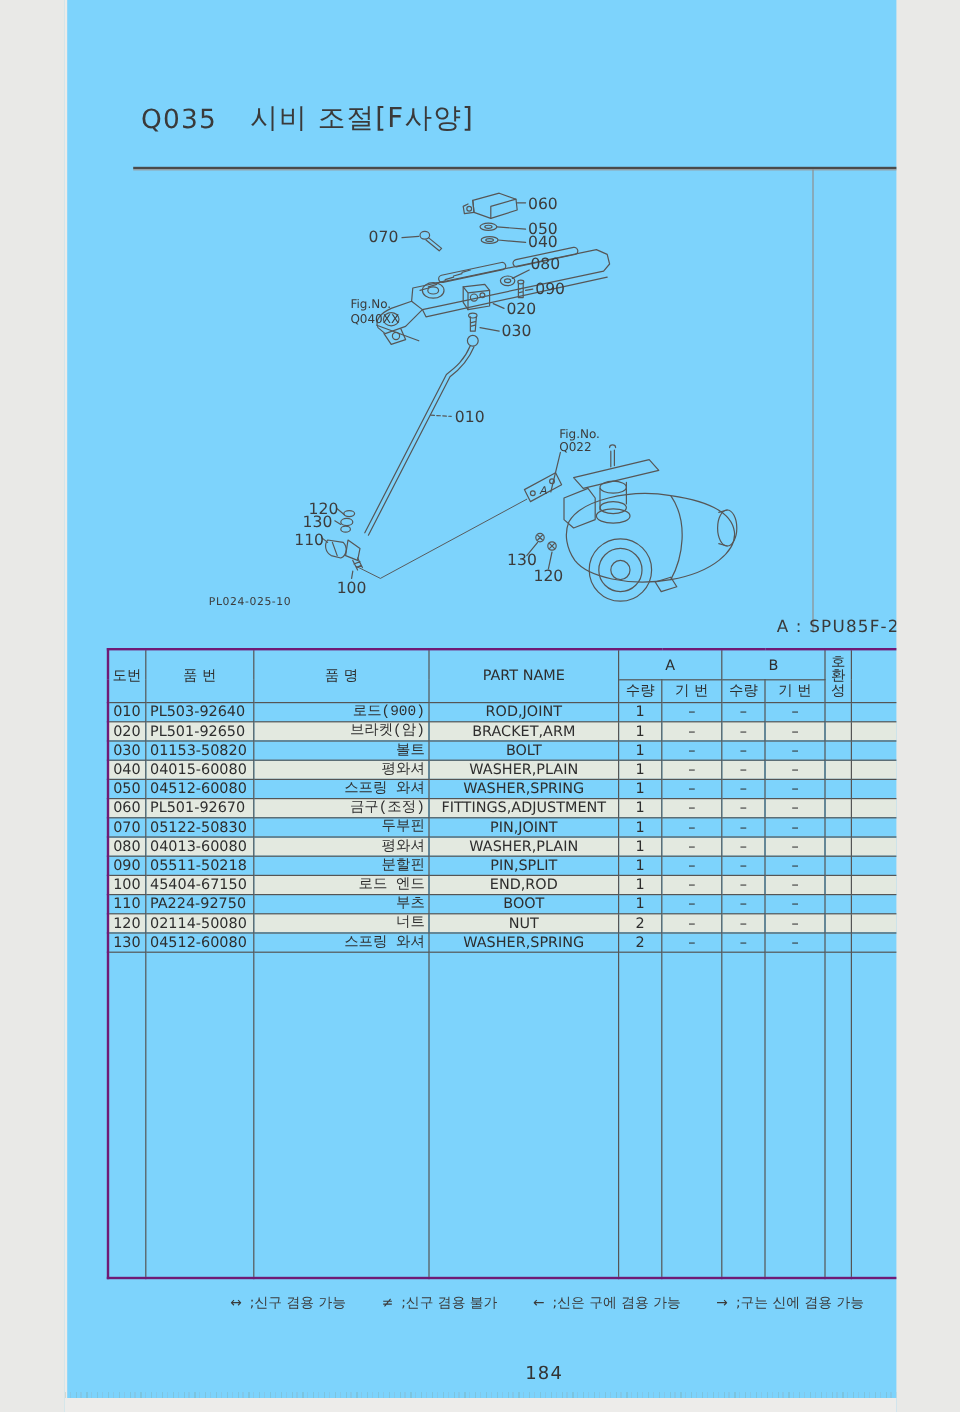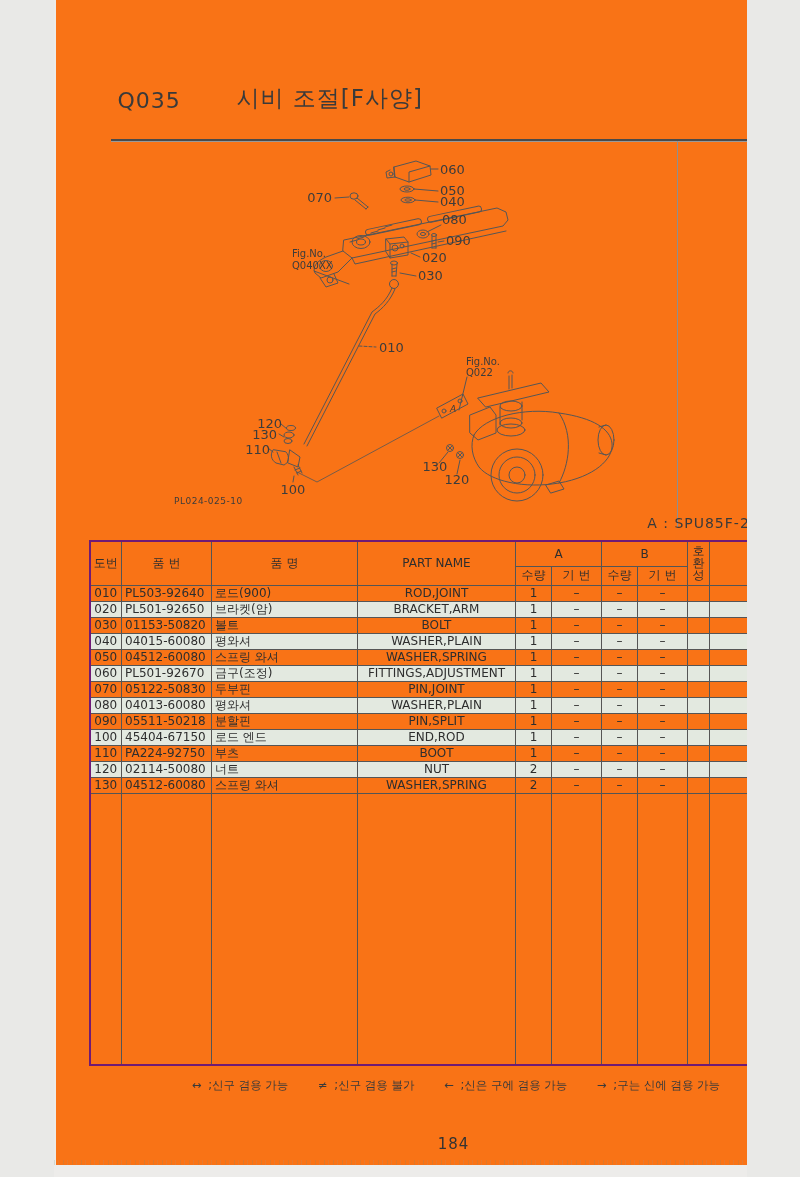--- a/index.html
+++ b/index.html
@@ -1,25 +1,25 @@
 <!DOCTYPE html>
 <html><head>
 <meta charset="utf-8">
 <style>
   html,body { margin:0; padding:0; }
   body { background:#e9e9e7; font-family:"DejaVu Sans","Liberation Sans",sans-serif; }
   .page {
     position:relative; width:661px; height:1177px; margin:0 auto;
-    background:#f97316; color:#2b2b2b; overflow:hidden;padding-left:32px;
+    background:#7dd3fc; color:#2b2b2b; overflow:hidden;padding-left:32px;
   }
   .scan-edge { position:absolute; left:0; top:0; width:2px; height:100%; background:#ecebe8; }
 
   
   .sec-code { position:absolute; left:64px; top:88px; font-size:22px; letter-spacing:1px; color:#3a3a3a; }
-  .title-ko { position:absolute; left:155px; top:83px; font-size:23px; letter-spacing:1px; color:#3a3a3a;margin-left:28px; }
+  .title-ko { position:absolute; left:155px; top:83px; font-size:23px; letter-spacing:1px; color:#3a3a3a; }
   .title-en { position:absolute; left:155px; top:112px; font-size:19px; letter-spacing:0.5px; color:#3a3a3a; }
   .title-rule { position:absolute; left:57px; top:139px; width:700px; height:3px;
     border-top:2px solid #4a4a4a; border-bottom:1px solid #9a9a9a; box-sizing:border-box; }
   .vline { position:absolute; left:623px; top:141px; width:1px; height:386px; background:#8f8f8f; }
 
   
   .diagram { position:absolute; left:0; top:145px; width:800px; height:380px; }
   .diagram text { font-family:"DejaVu Sans","Liberation Sans",sans-serif; fill:#3c3c3c; stroke:none; }
   .callout { font-size:13px; }
   .figref { font-size:10px; fill:#555; }
@@ -40,21 +40,21 @@
     border:1px solid #555; padding:0 3px; white-space:nowrap; overflow:hidden;
     font-weight:normal; box-sizing:border-box;
   }
   .parts-table thead th { text-align:center; font-size:12px; }
   .h1 th { height:25px; }
   .h2 th { height:19px; }
   .compat-head { font-size:10.5px; line-height:12px; word-break:break-all; white-space:normal !important; padding:2px 4px; }
   .parts-table tbody td { height:15px; line-height:15px; }
   .c-no { text-align:center; }
   .c-pn { text-align:left; padding-left:4px; }
-  .c-nk { text-align:left; padding-left:4px; }
+  .c-nk { text-align:right; padding-left:4px;font-family:Liberation Mono, monospace; }
   .c-en { text-align:center; padding-left:4px; }
   .c-q  { text-align:center; }
   tr.alt { background:#e3e9e0; }
   tr.filler-row td { height:272px; background:transparent; }
 
   
   .legend { position:absolute; left:35px; top:1078px; width:735px; text-align:center;
     font-size:11.5px; color:#3a3a3a; }
   .leg-item { margin:16px 13px; white-space:nowrap; }
   .leg-sym { margin-right:3px; }

